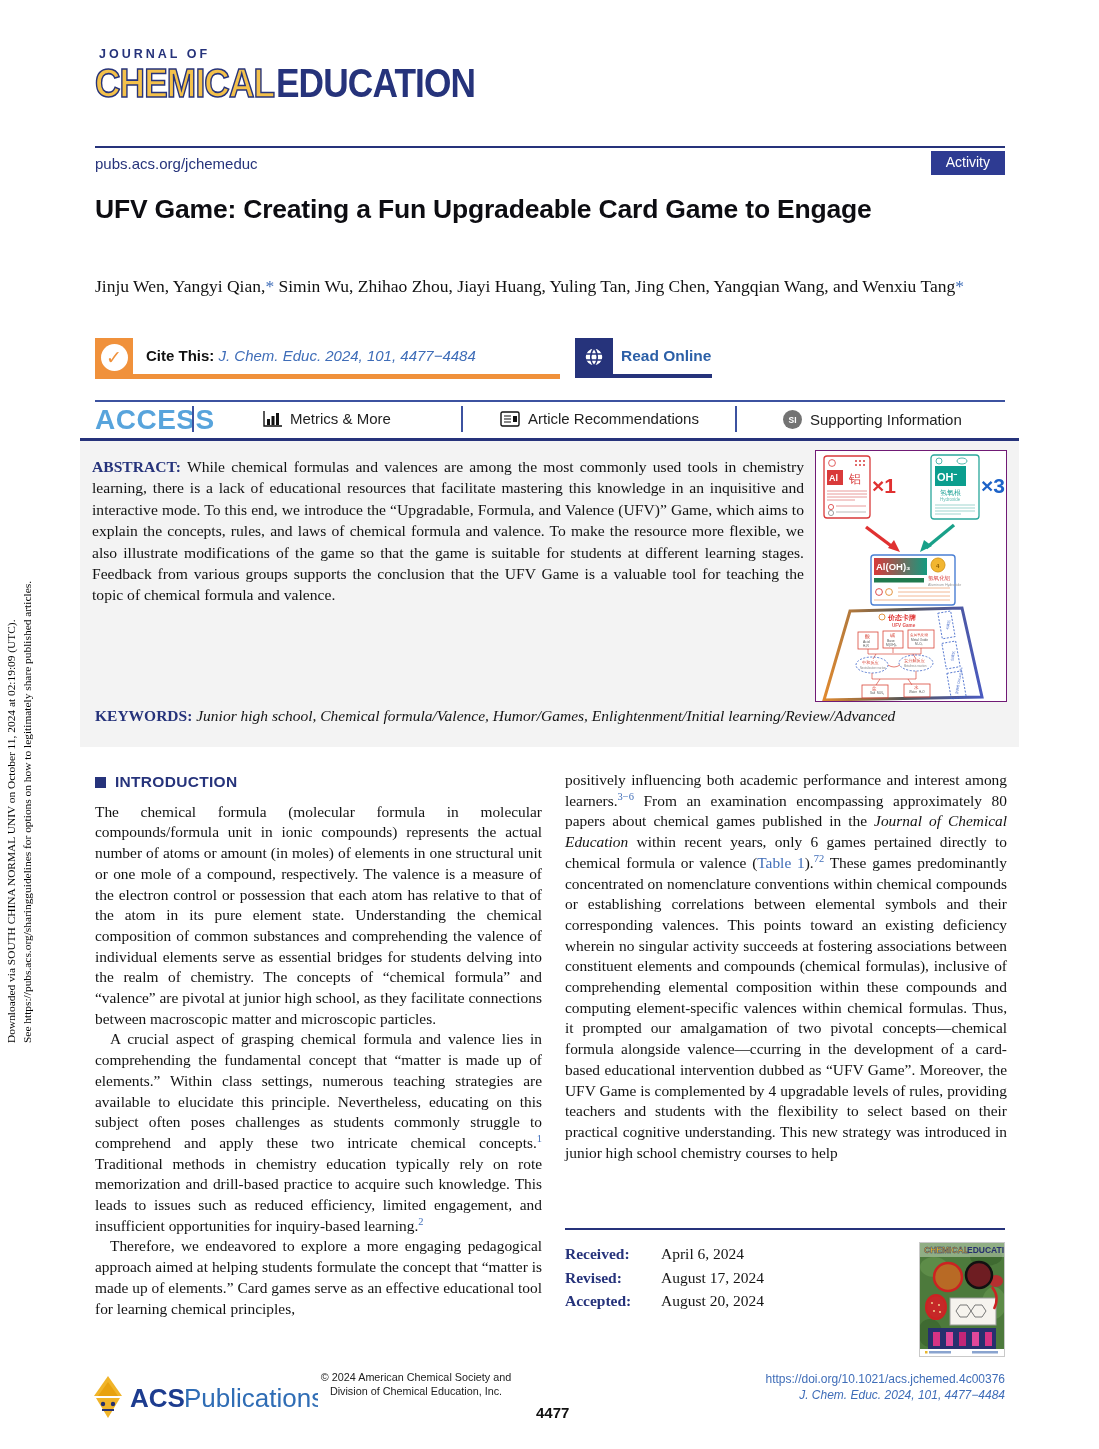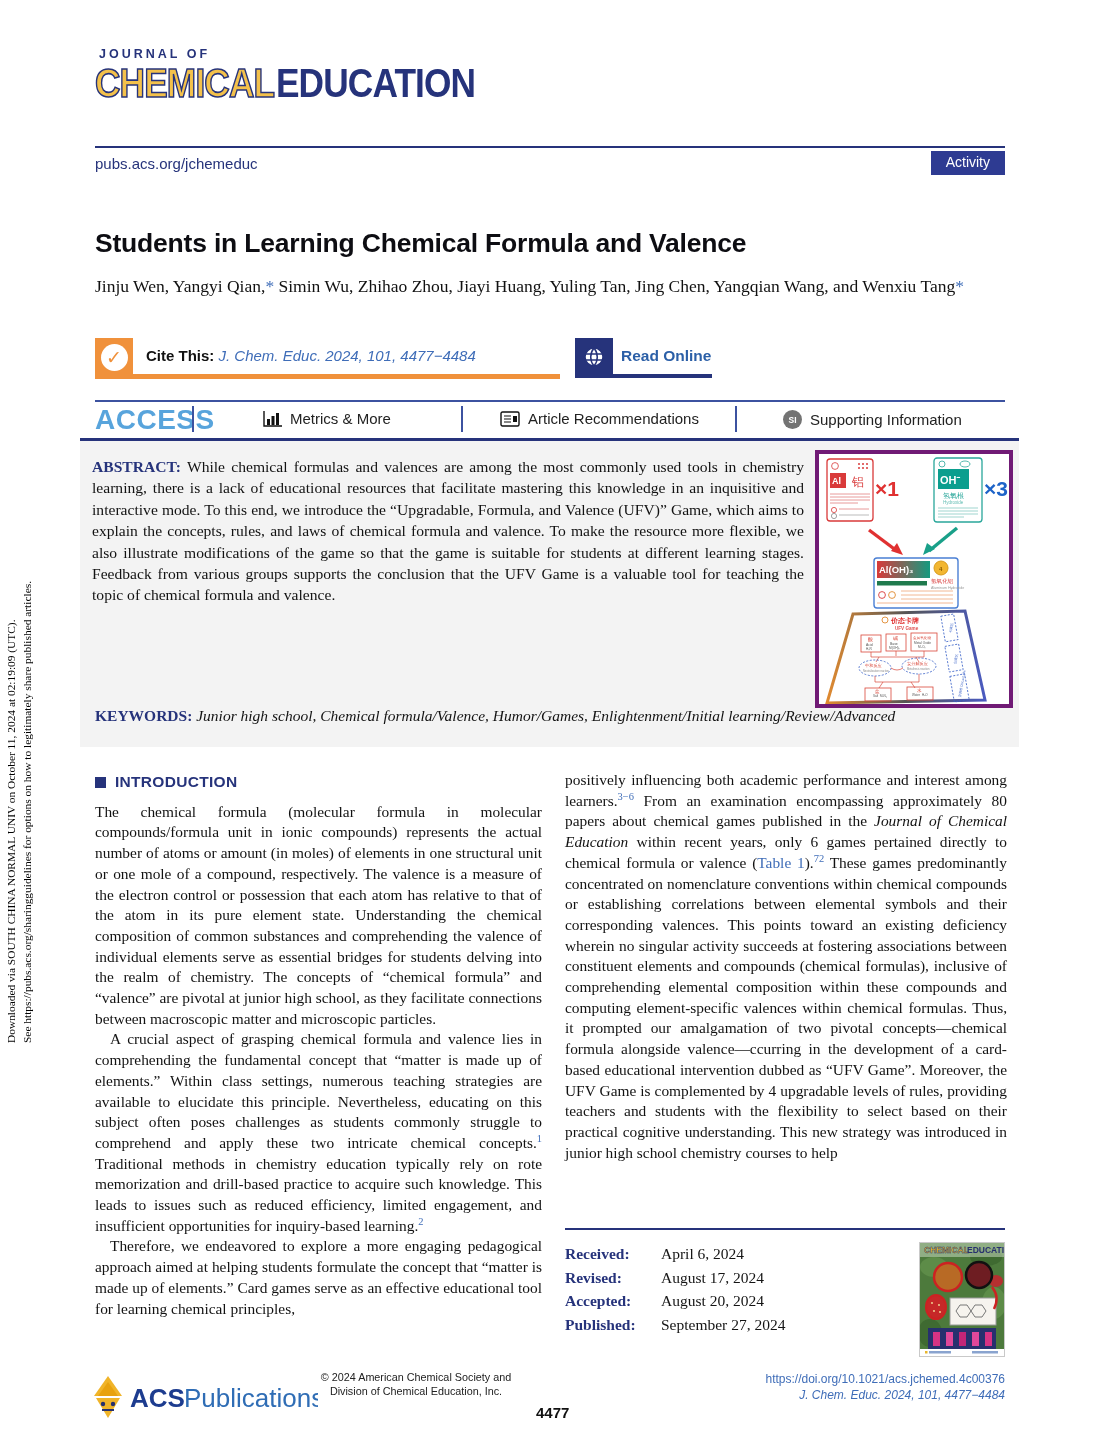--- a/index.html
+++ b/index.html
@@ -60,21 +60,21 @@
   .vdiv{position:absolute;top:2px;width:1.5px;height:26px;background:#3c52a0;}
   .bar-group{position:absolute;top:6px;display:flex;align-items:center;gap:8px;font-size:15px;color:#222;text-decoration:none;}
   .si-circle{width:19px;height:19px;border-radius:50%;background:#737373;color:#fff;
     display:flex;align-items:center;justify-content:center;font-size:8.5px;font-weight:bold;}
 
   
   .abstract-box{left:80px;top:441px;width:939px;height:306px;background:var(--graybg);}
   .abstract-text{left:92px;top:456px;width:712px;font-size:15.6px;line-height:21.4px;
     text-align:justify;color:#121212;}
   .abstract-label{color:var(--navy);font-weight:bold;}
-  .graphic-box{left:815px;top:450px;width:190px;height:250px;background:#fff;border:4px solid #701a75;}
+  .graphic-box{left:815px;top:450px;width:190px;height:250px;background:#fff;border:1px solid #701a75;}
   .keywords{left:95px;top:707px;width:912px;font-size:15.5px;}
   .kw-label{color:var(--navy);font-weight:bold;}
   .kw-text{font-style:italic;color:#121212;text-align:center;}
 
   
   .col{position:absolute;top:770px;font-size:15.4px;line-height:20.7px;text-align:justify;color:#121212;}
   .col-left{left:95px;width:447px;}
   .col-right{left:565px;width:442px;}
   .intro-head{display:flex;align-items:center;gap:9px;margin:2px 0 9px;
     font-family:"Liberation Sans",sans-serif;font-weight:bold;font-size:15.5px;color:var(--navy);letter-spacing:.3px;}
@@ -111,22 +111,21 @@
 
 <div class="abs kicker">JOURNAL OF</div>
 <div class="abs logo-line">
   <span class="logo-chem">CHEMICAL</span><span class="logo-edu">EDUCATION</span>
 </div>
 <div class="abs head-rule"></div>
 <a class="abs site-url">pubs.acs.org/jchemeduc</a>
 <div class="abs activity-badge">Activity</div>
 
 <h1 class="abs title">
-  <br>
-  <span>Students in Learning Chemical Formula and Valence</span>
+  <span>UFV Game: Creating a Fun Upgradeable Card Game to Engage</span><br>
 </h1>
 <div class="abs authors"><span>Jinju Wen, Yangyi Qian,</span><span class="link">*</span><span> Simin Wu, Zhihao Zhou, Jiayi Huang, Yuling Tan, Jing Chen, Yangqian Wang, and Wenxiu Tang</span><span class="link">*</span></div>
 
 <div class="abs cite-icon">
     <span class="circ">✓</span>
   </div>
 <div class="abs cite-bar"></div>
 <div class="abs cite-text">
   <span class="cite-label">Cite This:</span>
   <a class="cite-citation">J. Chem. Educ. 2024, 101, 4477−4484</a>
@@ -324,24 +323,20 @@
     <span class="date-label">Received:</span>
     <span class="date-value">April 6, 2024</span>
   </div>
   <div class="date-row">
     <span class="date-label">Revised:</span>
     <span class="date-value">August 17, 2024</span>
   </div>
   <div class="date-row">
     <span class="date-label">Accepted:</span>
     <span class="date-value">August 20, 2024</span>
-  </div>
-  <div class="date-row">
-    <span class="date-label">Published:</span>
-    <span class="date-value">September 27, 2024</span>
   </div>
   <div class="cover-thumb">
     <svg width="84" height="113" viewBox="0 0 84 113">
       <rect width="84" height="113" fill="#4d7a3c"></rect>
       <ellipse cx="14" cy="24" rx="14" ry="10" fill="#5d8c48"></ellipse>
       <ellipse cx="66" cy="14" rx="16" ry="9" fill="#3f6a31"></ellipse>
       <ellipse cx="74" cy="60" rx="12" ry="16" fill="#5d8c48"></ellipse>
       <ellipse cx="10" cy="90" rx="12" ry="14" fill="#3f6a31"></ellipse>
       <rect x="0" y="0" width="84" height="14" fill="#c9d8bf" opacity=".55"></rect>
       <text x="4" y="10" font-size="8.5" font-weight="bold" font-family="Liberation Sans,sans-serif" fill="#e8b62c" stroke="#27306e" stroke-width=".4">CHEMICAL</text>

